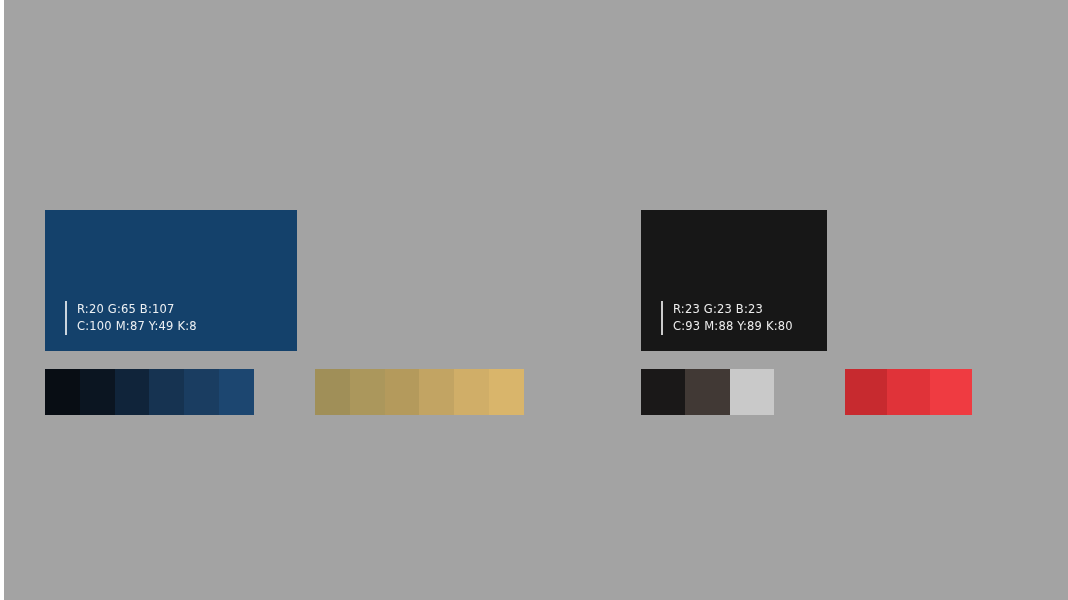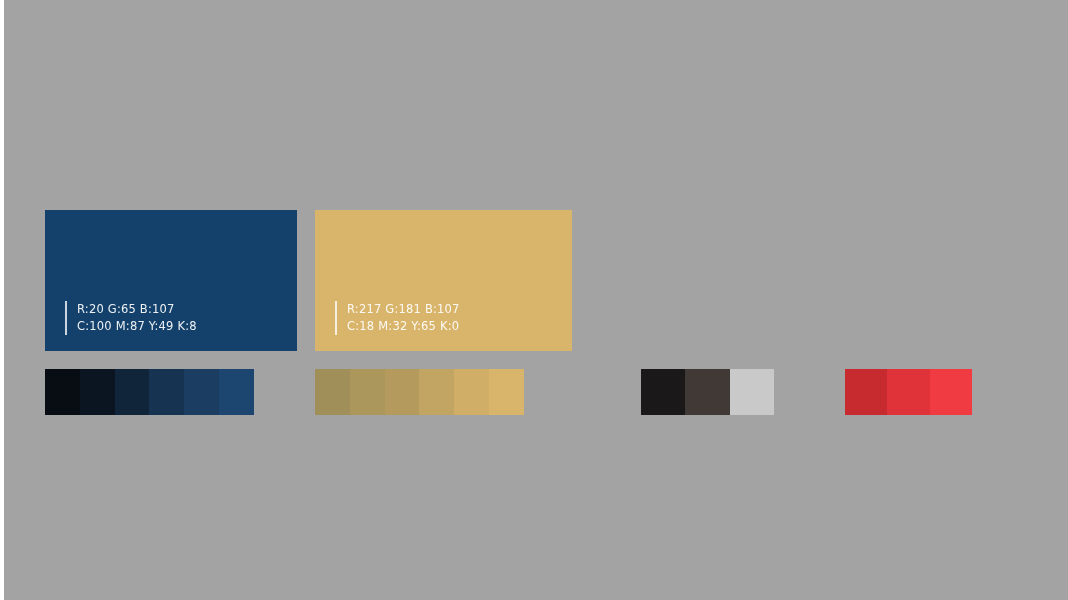--- a/index.html
+++ b/index.html
@@ -93,39 +93,39 @@
       <div class="tint-strip" style="left: 41px; top: 369px; width: 209px; height: 46px;">
         <div class="tint-cell" style="background: rgb(8, 13, 20);"></div>
         <div class="tint-cell" style="background: rgb(11, 21, 33);"></div>
         <div class="tint-cell" style="background: rgb(16, 36, 58);"></div>
         <div class="tint-cell" style="background: rgb(22, 51, 81);"></div>
         <div class="tint-cell" style="background: rgb(26, 61, 97);"></div>
         <div class="tint-cell" style="background: rgb(28, 70, 112);"></div>
       </div>
     </div>
     <div class="swatch-group" style="left: 0px; top: 0px; width: 1068px; height: 600px;">
-      <div class="main-block" style="left: 311px; top: 210px; width: 257px; height: 141px; background: rgb(217, 181, 107);">
-        <div class="code-label">
-          <div class="code-rule"></div>
-          <div class="code-lines">
-            <div class="code-line">R:217 G:181 B:107</div>
-            <div class="code-line">C:18 M:32 Y:65 K:0</div>
-          </div>
-        </div>
-      </div>
       <div class="tint-strip" style="left: 311px; top: 369px; width: 209px; height: 46px;">
         <div class="tint-cell" style="background: rgb(160, 143, 88);"></div>
         <div class="tint-cell" style="background: rgb(171, 151, 92);"></div>
         <div class="tint-cell" style="background: rgb(180, 154, 92);"></div>
         <div class="tint-cell" style="background: rgb(194, 164, 99);"></div>
         <div class="tint-cell" style="background: rgb(208, 174, 104);"></div>
         <div class="tint-cell" style="background: rgb(217, 181, 107);"></div>
       </div>
     </div>
     <div class="swatch-group" style="left: 0px; top: 0px; width: 1068px; height: 600px;">
+      <div class="main-block" style="left: 637px; top: 210px; width: 186px; height: 141px; background: rgb(23, 23, 23);">
+        <div class="code-label">
+          <div class="code-rule"></div>
+          <div class="code-lines">
+            <div class="code-line">R:23 G:23 B:23</div>
+            <div class="code-line">C:93 M:88 Y:89 K:80</div>
+          </div>
+        </div>
+      </div>
       <div class="tint-strip" style="left: 637px; top: 369px; width: 133px; height: 46px;">
         <div class="tint-cell" style="background: rgb(26, 24, 24);"></div>
         <div class="tint-cell" style="background: rgb(65, 57, 53);"></div>
         <div class="tint-cell" style="background: rgb(201, 201, 201);"></div>
       </div>
     </div>
     <div class="swatch-group" style="left: 0px; top: 0px; width: 1068px; height: 600px;">
       <div class="tint-strip" style="left: 841px; top: 369px; width: 127px; height: 46px;">
         <div class="tint-cell" style="background: rgb(199, 42, 47);"></div>
         <div class="tint-cell" style="background: rgb(224, 51, 57);"></div>

